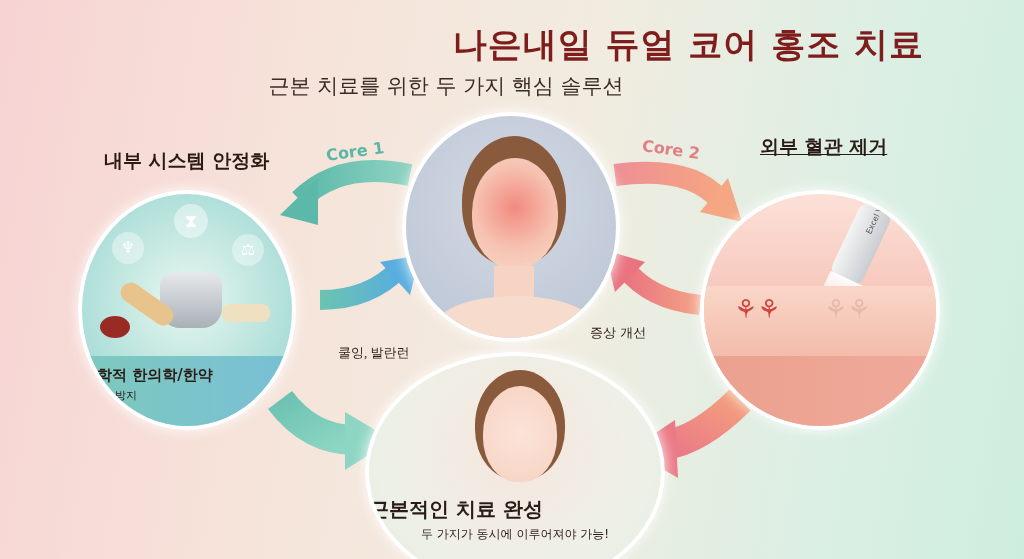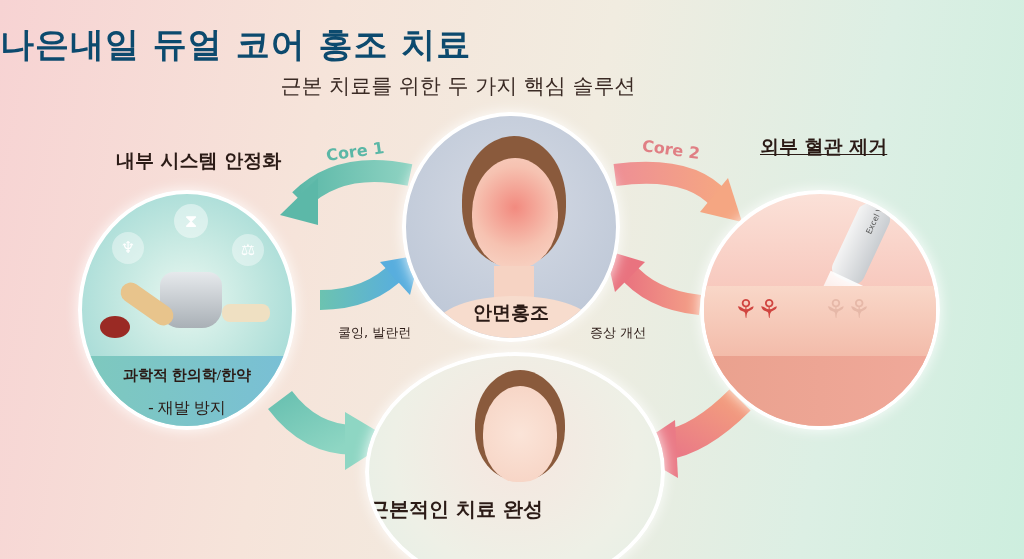--- a/index.html
+++ b/index.html
@@ -1,33 +1,33 @@
 <!DOCTYPE html>
 <html><head>
 <meta charset="utf-8">
 <style>
   html,body{margin:0;padding:0;}
   body{width:1024px;height:559px;overflow:hidden;position:relative;
     font-family:"DejaVu Sans","Liberation Sans",sans-serif;
     background:linear-gradient(100deg,#f7d3d3 0%,#f6e4da 30%,#f1ece0 55%,#dcefe4 80%,#cdeede 100%);}
   .abs{position:absolute;}
-  .title{left:0;width:924px;top:22px;text-align:left;font-size:34px;font-weight:bold;color:#0c4a6e;letter-spacing:1px;}
-  .subtitle{left:0;width:892px;top:72px;text-align:center;font-size:21px;color:#3a2a24;padding-left:12px;}
+  .title{left:0;width:924px;top:22px;text-align:right;font-size:34px;font-weight:bold;color:#7f1d1d;letter-spacing:1px;}
+  .subtitle{left:0;width:892px;top:72px;text-align:center;font-size:21px;color:#3a2a24;}
   .head{font-size:19px;font-weight:bold;color:#2b1b16;}
   .core{font-size:16px;font-weight:bold;}
   .circle{border-radius:50%;border:4px solid #fff;box-shadow:0 0 14px rgba(255,255,255,.9);overflow:hidden;box-sizing:border-box;}
   .c-left{left:78px;top:190px;width:218px;height:240px;background:radial-gradient(circle at 50% 45%,#e8f7f0 0%,#bfe6df 45%,#8fd1cf 100%);}
   .c-center{left:402px;top:112px;width:218px;height:230px;background:radial-gradient(circle at 50% 40%,#d5dae4 0%,#b8c3d4 100%);}
   .c-right{left:700px;top:190px;width:240px;height:240px;background:linear-gradient(180deg,#fbe1d8 0%,#f7c6bb 45%,#f1b8a8 60%,#f2b39d 100%);}
   .c-bottom{left:365px;top:352px;width:300px;height:240px;background:radial-gradient(circle at 50% 40%,#f6e6df 0%,#eef0e6 60%,#e3efe6 100%);}
-  .label-band{position:absolute;left:0;right:0;bottom:0;height:70px;text-align:center;font-family:Liberation Serif, serif;}
+  .label-band{position:absolute;left:0;right:0;bottom:0;height:70px;}
   .band-left{background:linear-gradient(90deg,#7ec9bd,#79bfd6);}
   .band-right{background:linear-gradient(90deg,#eaa18e,#f0a99a);}
   .band-main{font-size:15px;font-weight:bold;color:#2b1b16;margin-top:10px;}
-  .band-sub{font-size:16px;color:#2b1b16;margin-top:13px;}
+  .band-sub{font-size:11px;color:#2b1b16;margin-top:3px;}
   .face{position:absolute;border-radius:50% 50% 46% 46%;}
   .caption{font-size:13px;color:#2b1b16;}
   svg{position:absolute;left:0;top:0;}
 </style>
 </head>
 <body>
 
 <svg width="1024" height="559">
   <defs>
     <linearGradient id="gTeal" x1="1" y1="0" x2="0" y2="0">
@@ -83,21 +83,21 @@
 
   <g>
     <path d="M740,400 Q700,440 665,445" stroke="url(#gPinkDown)" stroke-width="30" fill="none"></path>
     <polygon points="630,450 675,420 678,478" fill="#ea7a86"></polygon>
   </g>
 </svg>
 
 <div class="abs title">나은내일 듀얼 코어 홍조 치료</div>
 <div class="abs subtitle">근본 치료를 위한 두 가지 핵심 솔루션</div>
 
-<div class="abs head" style="left:116px;top:148px;text-align:right;">내부 시스템 안정화</div>
+<div class="abs head" style="left:104px;top:148px;text-align:right;">내부 시스템 안정화</div>
 <div class="abs core" style="left:326px;top:142px;color:#5ab7a6;transform:rotate(-8deg);">Core 1</div>
 
 <div class="abs head" style="left:760px;top:134px;text-decoration:underline;">외부 혈관 제거</div>
 <div class="abs core" style="left:642px;top:140px;color:#e07f84;transform:rotate(8deg);">Core 2</div>
 
 <div class="abs circle c-left">
   <div class="abs" style="left:92px;top:10px;width:34px;height:34px;border-radius:50%;background:rgba(255,255,255,.45);text-align:center;line-height:34px;color:#fff;font-size:18px;">⧗</div>
   <div class="abs" style="left:30px;top:38px;width:32px;height:32px;border-radius:50%;background:rgba(255,255,255,.4);text-align:center;line-height:32px;color:#fff;font-size:16px;">♆</div>
   <div class="abs" style="left:150px;top:40px;width:32px;height:32px;border-radius:50%;background:rgba(255,255,255,.4);text-align:center;line-height:32px;color:#fff;font-size:16px;">⚖</div>
   <div class="abs" style="left:78px;top:78px;width:62px;height:56px;border-radius:14px 14px 20px 20px;background:linear-gradient(180deg,#e6e9ec,#a9b0b6);"></div>
@@ -108,34 +108,34 @@
     <div class="band-main">과학적 한의학/한약</div>
     <div class="band-sub">- 재발 방지</div>
   </div>
 </div>
 
 <div class="abs circle c-center">
   <div class="face" style="left:56px;top:20px;width:104px;height:130px;background:#8a5a3c;"></div>
   <div class="face" style="left:66px;top:42px;width:86px;height:110px;background:radial-gradient(circle at 50% 45%,#f28a7f 0%,#f6c2b1 55%,#f8d8c9 100%);"></div>
   <div class="abs" style="left:88px;top:150px;width:40px;height:40px;background:#f6d3c3;"></div>
   <div class="abs" style="left:30px;top:180px;width:158px;height:60px;border-radius:50% 50% 0 0;background:#f7dccd;"></div>
-  <div class="abs" style="left:0;width:210px;top:184px;text-align:center;font-size:19px;font-weight:bold;color:#2b1b16;">안면홍조</div>
 </div>
 
-<div class="abs caption" style="left:338px;top:324px;">쿨잉, 발란런</div>
+<div class="abs caption" style="left:338px;top:344px;font-family:Liberation Serif, serif;">쿨잉, 발란런</div>
 <div class="abs caption" style="left:590px;top:324px;">증상 개선</div>
 
 <div class="abs circle c-right">
   <div class="abs" style="left:140px;top:10px;width:34px;height:80px;border-radius:10px;background:linear-gradient(90deg,#f4f4f4,#c9cdd1);transform:rotate(25deg);"></div>
   <div class="abs" style="left:156px;top:22px;font-size:8px;color:#555;transform:rotate(-65deg);">Excel V</div>
   <div class="abs" style="left:110px;top:82px;width:40px;height:70px;background:linear-gradient(180deg,rgba(255,255,255,.9),rgba(255,255,255,0));transform:rotate(25deg);"></div>
   <div class="abs" style="left:0;top:92px;width:240px;height:80px;background:linear-gradient(180deg,#f9d7c8,#f2b8a6);"></div>
   <div class="abs" style="left:30px;top:100px;font-size:26px;color:#d0443f;">⚘⚘</div>
   <div class="abs" style="left:120px;top:100px;font-size:26px;color:#e6b8a8;">⚘⚘</div>
   <div class="label-band band-right">
   </div>
 </div>
 
 <div class="abs circle c-bottom">
   <div class="face" style="left:106px;top:14px;width:90px;height:110px;background:#8a5a3c;"></div>
   <div class="face" style="left:114px;top:30px;width:74px;height:96px;background:radial-gradient(circle at 50% 50%,#fbe4d8,#f6d2c2);"></div>
   <div class="abs" style="left:0;width:292px;top:140px;text-align:left;font-size:20px;font-weight:bold;color:#2b1b16;">근본적인 치료 완성</div>
+  <div class="abs" style="left:0;width:292px;top:170px;text-align:center;font-size:12px;color:#2b1b16;">두 가지가 동시에 이루어져야 가능!</div>
 </div>
 
 </body></html>

